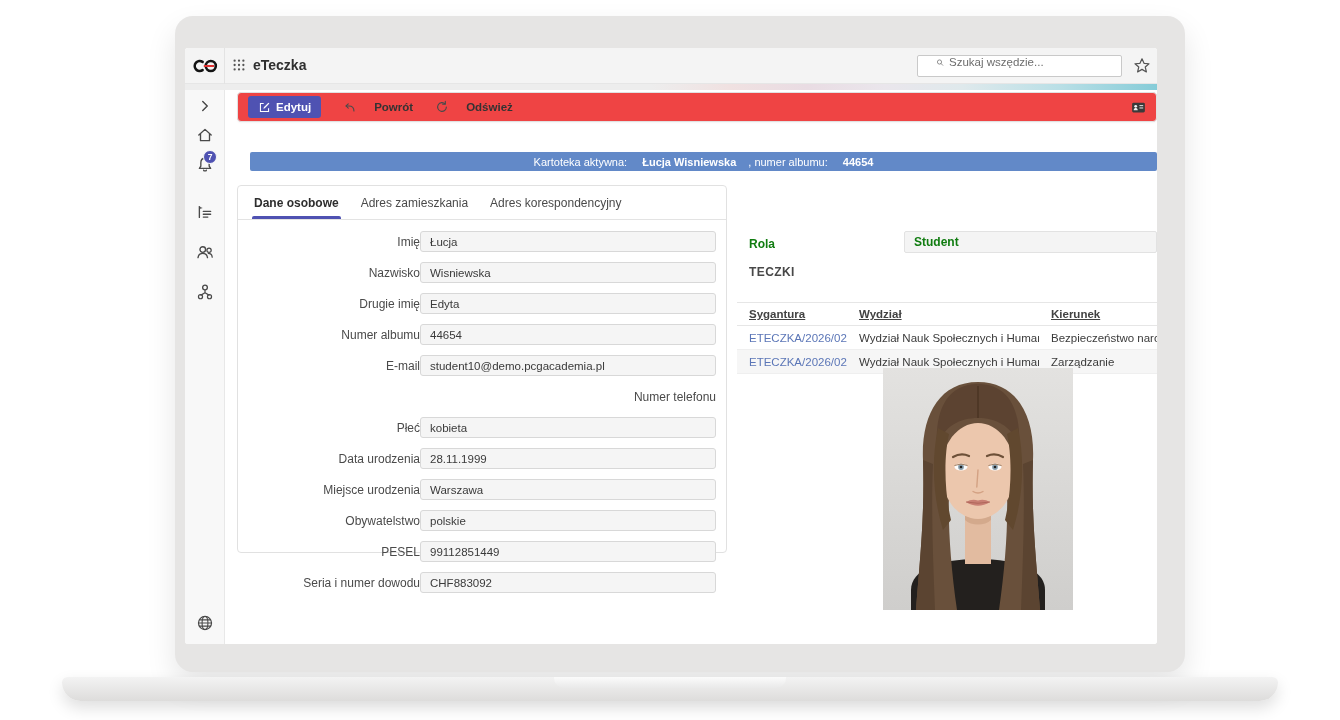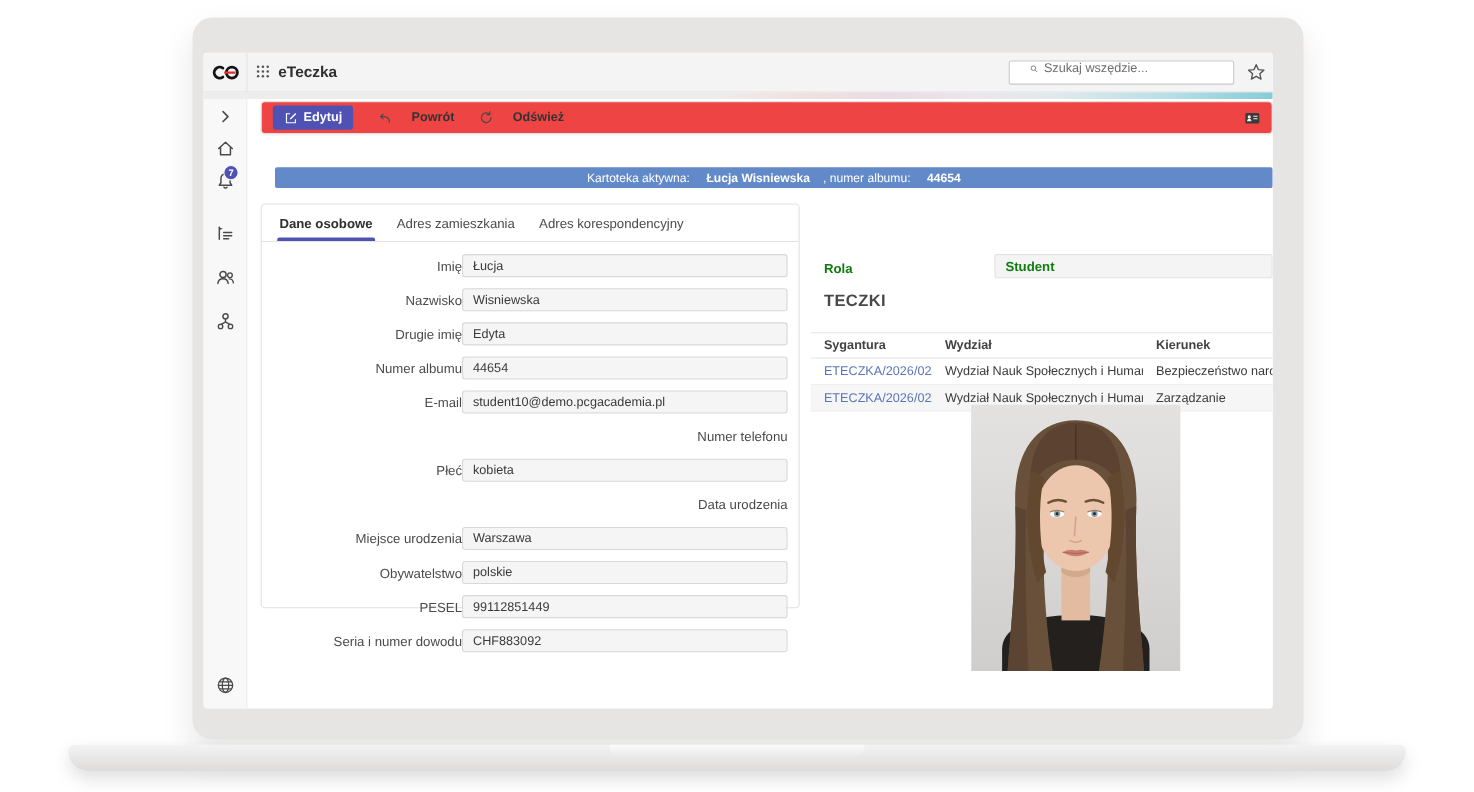--- a/index.html
+++ b/index.html
@@ -74,26 +74,26 @@
   .flabel { font-size:12px; color:#4a4a4a; }
   .finput { width:296px; height:21px; background:#f5f5f5; border:1px solid #d8d8d8; border-radius:3px;
     font-size:11.5px; color:#3a3a3a; display:flex; align-items:center; padding:0 9px; cursor:text;
     white-space:nowrap; overflow:hidden; }
 
   
   .rola-label { position:absolute; left:524px; top:147px; font-size:12px; font-weight:700; color:#107c10; }
   .rola-field { position:absolute; left:679px; top:141px; width:253px; height:22px; background:#f4f4f4;
     border:1px solid #e2e2e2; border-radius:2px; display:flex; align-items:center; padding:0 9px;
     font-size:12px; font-weight:700; color:#107c10; }
-  .teczki-heading { position:absolute; left:524px; top:175px; font-size:15px; font-weight:700;
+  .teczki-heading { position:absolute; left:524px; top:175px; font-size:12px; font-weight:700;
     color:#484848; letter-spacing:.4px; }
 
   .teczki-table { position:absolute; left:512px; top:212px; width:420px; font-size:11.5px; }
   .t-head, .t-row { display:grid; grid-template-columns:110px 192px 1fr; align-items:center; height:24px; }
-  .t-head { border-top:1px solid #e6e6e6; border-bottom:1px solid #e6e6e6; color:#424242; font-weight:700; }
+  .t-head { border-top:1px solid #e6e6e6; border-bottom:1px solid #e6e6e6; color:#424242; font-weight:700;text-decoration:underline; }
   .t-head .t-cell { position:relative; }
   .t-head .t-cell + .t-cell::before { content:""; position:absolute; left:0; top:6px; bottom:6px; width:1px; background:#d9d9d9; }
   .t-cell { padding:0 8px 0 12px; white-space:nowrap; overflow:hidden; }
   .t-row { border-bottom:1px solid #efefef; color:#3b3b3b; cursor:pointer; }
   .t-row.alt { background:#f6f6f6; }
   .sig-link { color:#5b76b7; cursor:pointer; }
 
   .photo { position:absolute; left:658px; top:278px; width:190px; height:242px; overflow:hidden; background:#dcdbda; }
 
   svg { display:block; }
@@ -267,20 +267,21 @@
               </div>
             <div class="frow">
                 <span class="flabel">Numer telefonu</span>
               </div>
             <div class="frow">
                 <span class="flabel">Płeć</span>
                 <div class="finput">kobieta</div>
               </div>
             <div class="frow">
                 <span class="flabel">Data urodzenia</span>
+                <div class="finput">28.11.1999</div>
               </div>
             <div class="frow">
                 <span class="flabel">Miejsce urodzenia</span>
                 <div class="finput">Warszawa</div>
               </div>
             <div class="frow">
                 <span class="flabel">Obywatelstwo</span>
                 <div class="finput">polskie</div>
               </div>
             <div class="frow">

